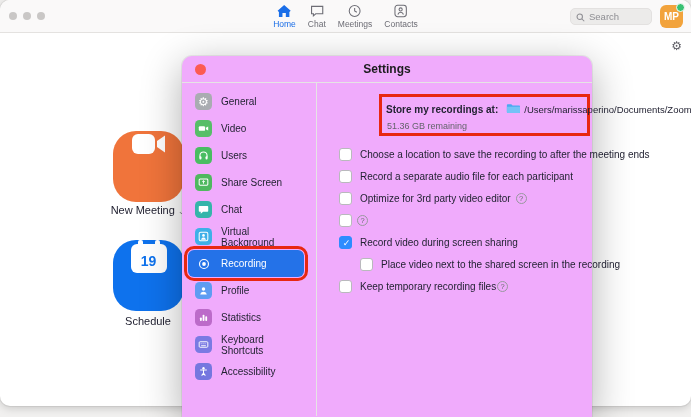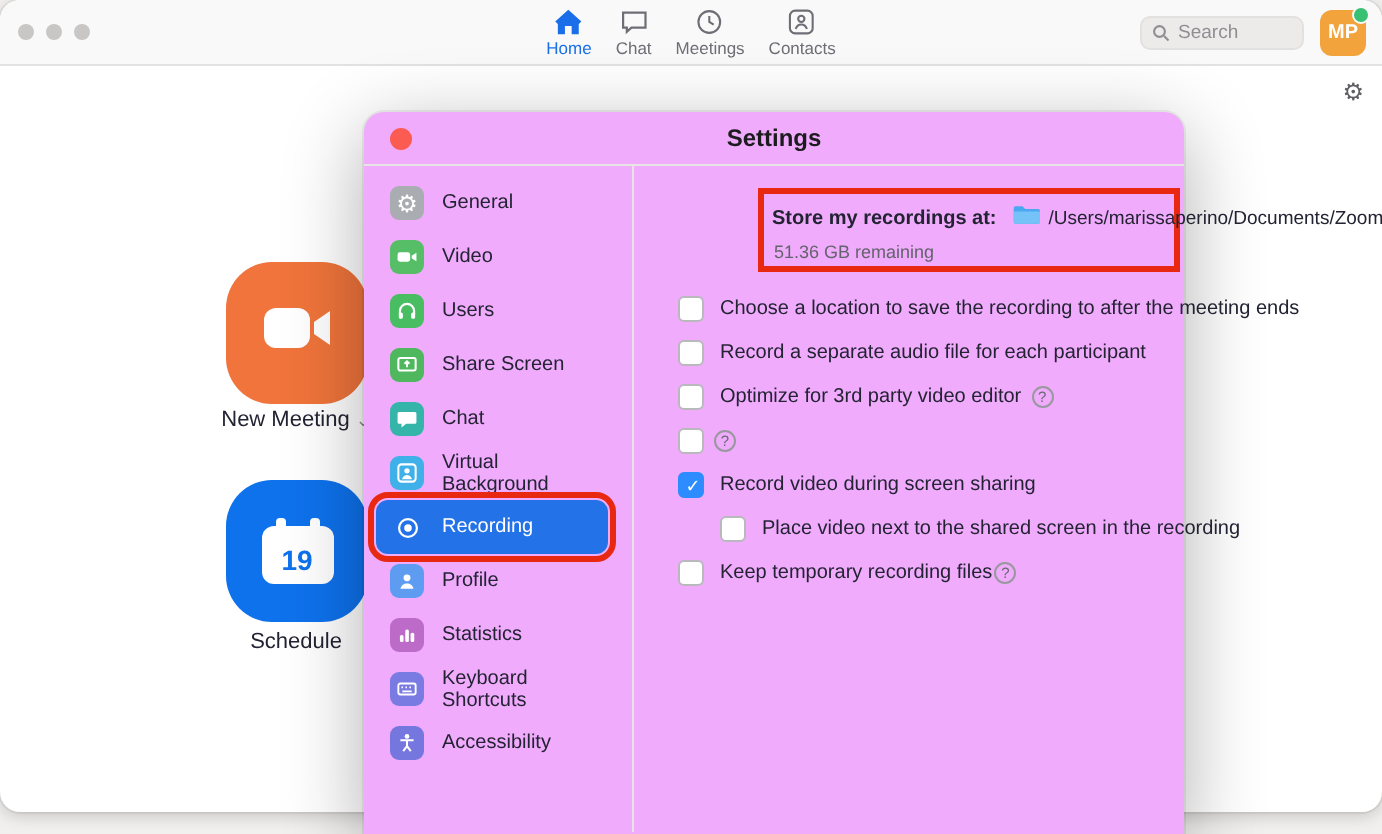--- a/index.html
+++ b/index.html
@@ -44,21 +44,21 @@
     content:""; position:absolute; right:-2px; top:-2px; width:7px; height:7px;
     background:#38c172; border:1.5px solid #fafafa; border-radius:50%;
   }
   .gear-btn {
     position:absolute; right:9px; top:40px; font-size:12px; color:#5f5f66;
     font-family:"DejaVu Sans",sans-serif; cursor:pointer; line-height:1;
   }
   
   .big-btn {
     position:absolute; width:71px; height:71px; border-radius:23px;
-    display:flex; align-items:center; justify-content:center; cursor:pointer;
+    display:flex; align-items:flex-start; justify-content:center; cursor:pointer;
   }
   .btn-newmeeting { left:113px; top:131px; background:#f0743b; }
   .btn-schedule  { left:113px; top:240px; background:#0e72ed; }
   .big-label {
     position:absolute; left:88px; width:120px; text-align:center;
     font-size:11px; color:#232333;
   }
   .lbl-newmeeting { top:204px; }
   .lbl-schedule { top:315px; }
   .chev-down { font-size:9px; color:#8a8a90; margin-left:3px; font-family:"DejaVu Sans",sans-serif; }

